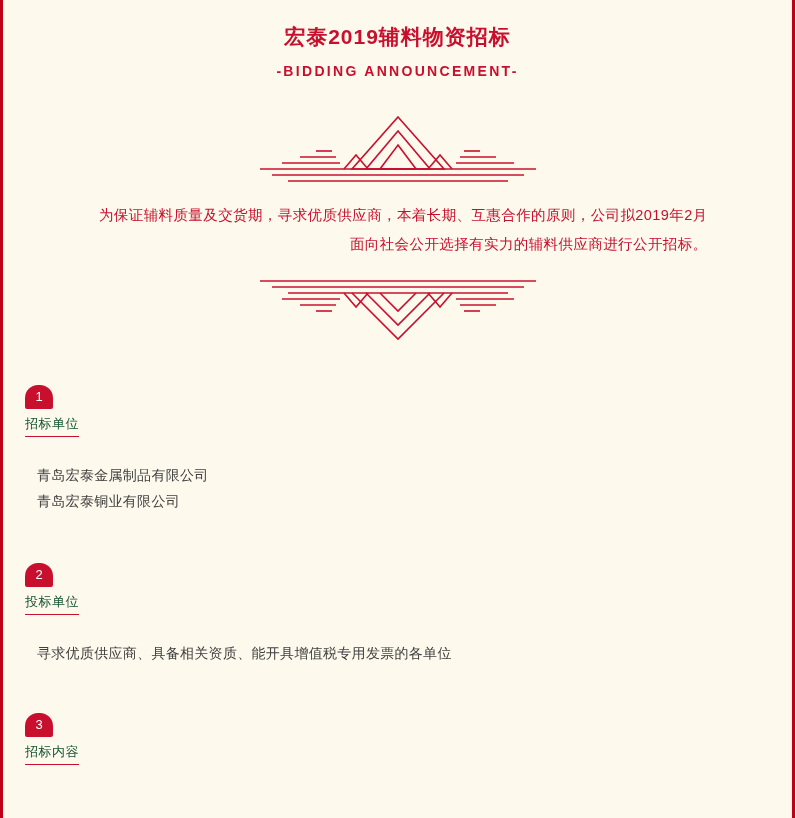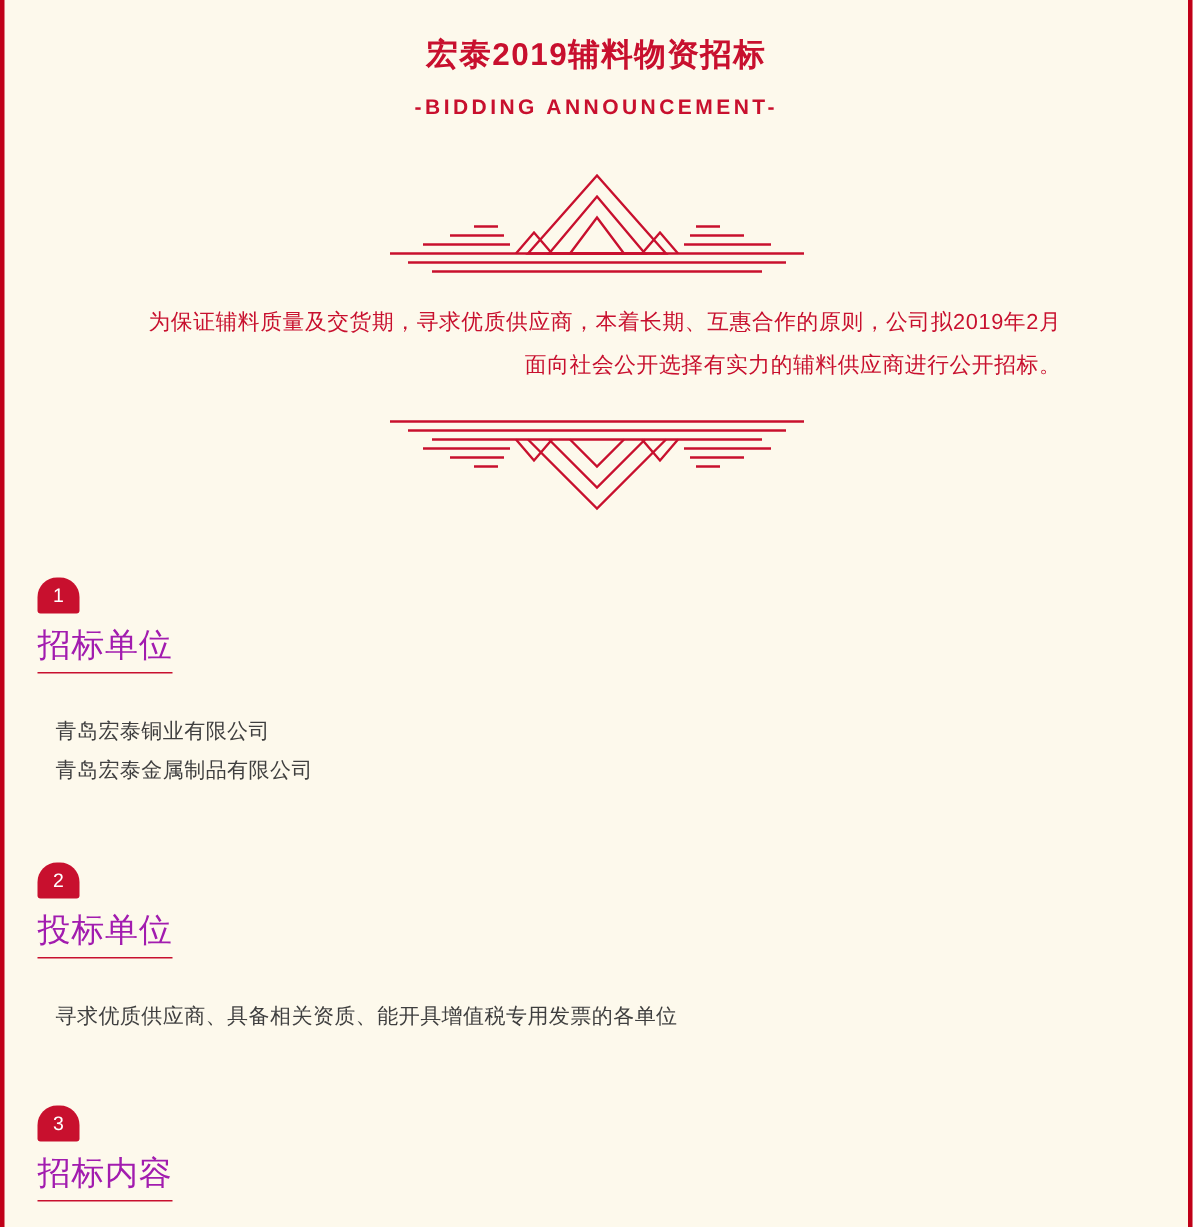--- a/index.html
+++ b/index.html
@@ -76,22 +76,22 @@
     text-align: center;
     border-top-left-radius: 13px;
     border-bottom-right-radius: 2px;
     border-top-right-radius: 13px;
     border-bottom-left-radius: 2px;
     position: relative;
     left: 0;
   }
   .sec-title {
     display: inline-block;
-    font-size: 22px;
-    color: #a21caf;
+    font-size: 13px;
+    color: #14532d;
     margin-top: 6px;
     padding-bottom: 3px;
     border-bottom: 1.5px solid #c8102e;
     letter-spacing: 0.5px;
   }
   .sec-body {
     margin-top: 26px;
     margin-left: 12px;
     font-size: 14px;
     color: #3f3f3f;
@@ -150,22 +150,22 @@
       <path d="M212 38 L248 38"></path>
       <path d="M68 44 L84 44"></path>
       <path d="M216 44 L232 44"></path>
     </g>
   </svg>
 
   <div class="section sp1">
     <div class="sec-num">1</div>
     <div class="sec-title">招标单位</div>
     <div class="sec-body">
+      <div>青岛宏泰金属制品有限公司</div>
       <div>青岛宏泰铜业有限公司</div>
-      <div>青岛宏泰金属制品有限公司</div>
     </div>
   </div>
 
   <div class="section sp2">
     <div class="sec-num">2</div>
     <div class="sec-title">投标单位</div>
     <div class="sec-body">
       <div>寻求优质供应商、具备相关资质、能开具增值税专用发票的各单位</div>
     </div>
   </div>

